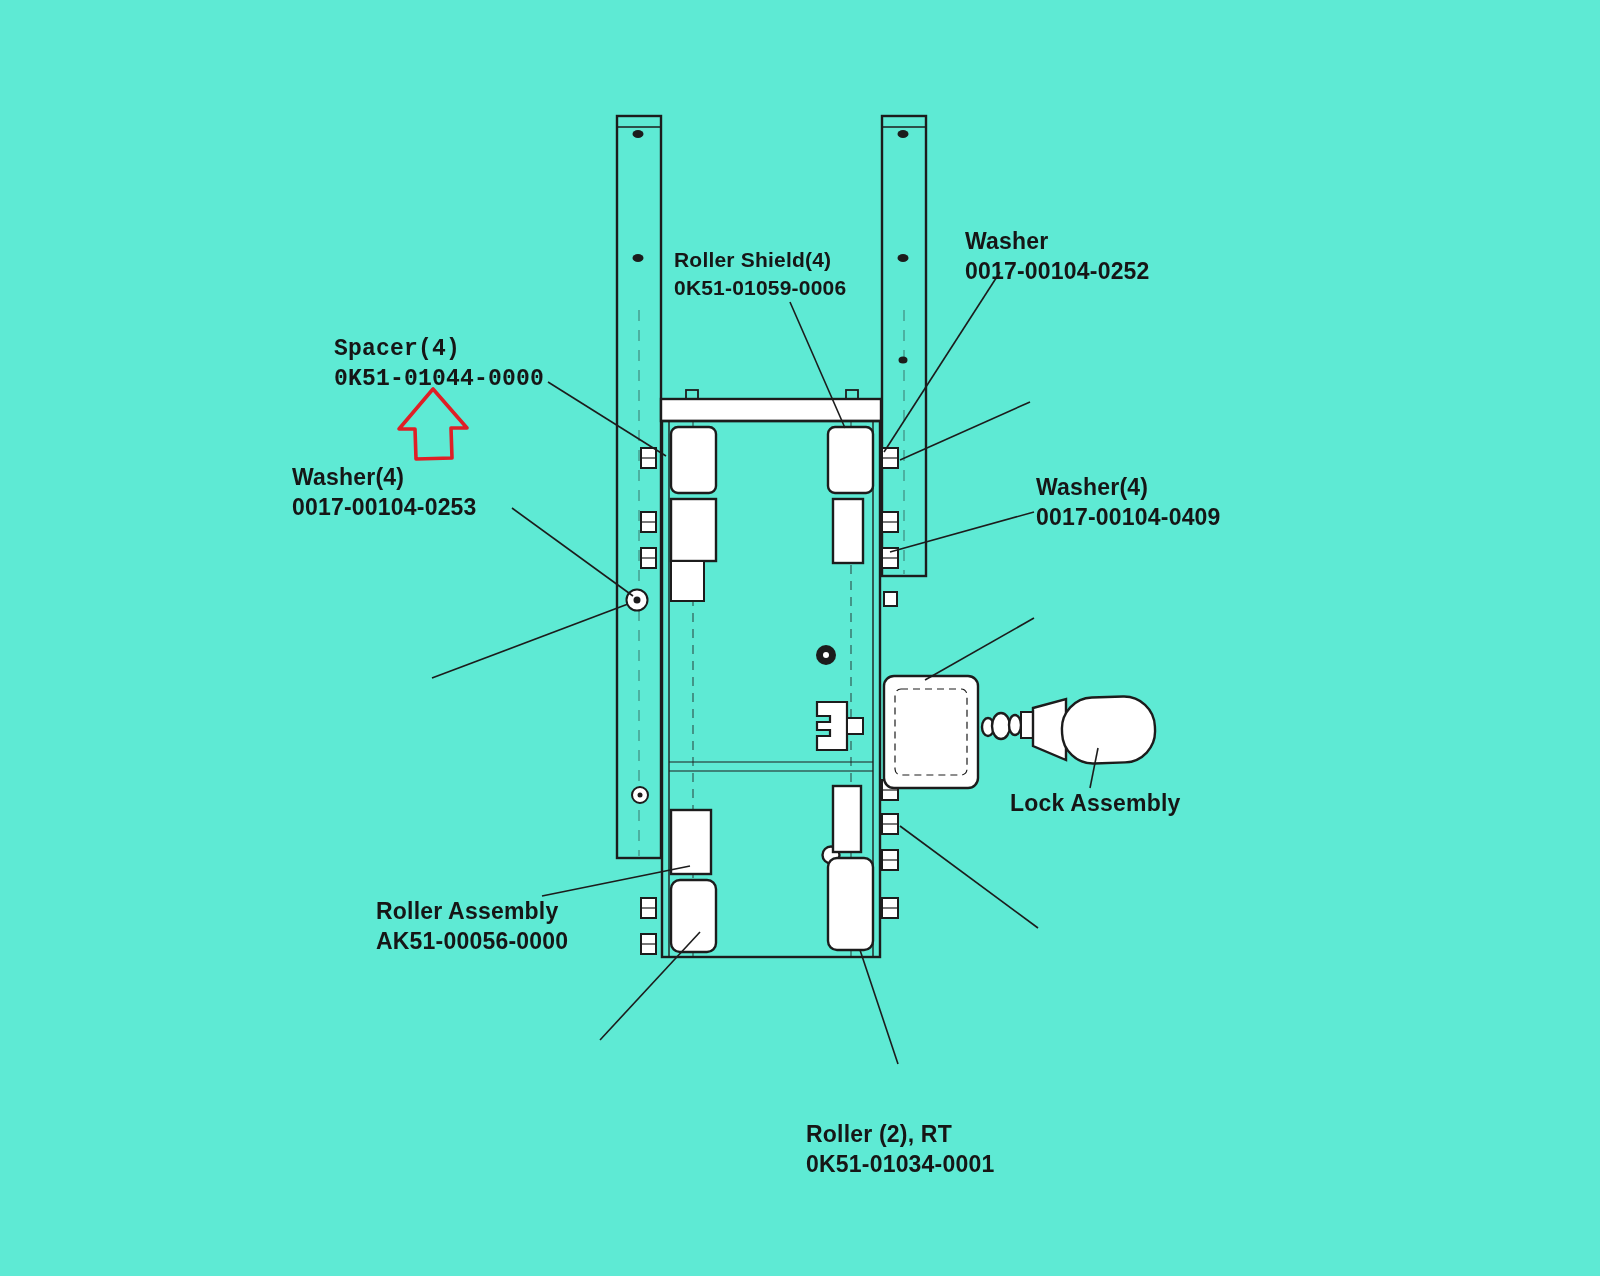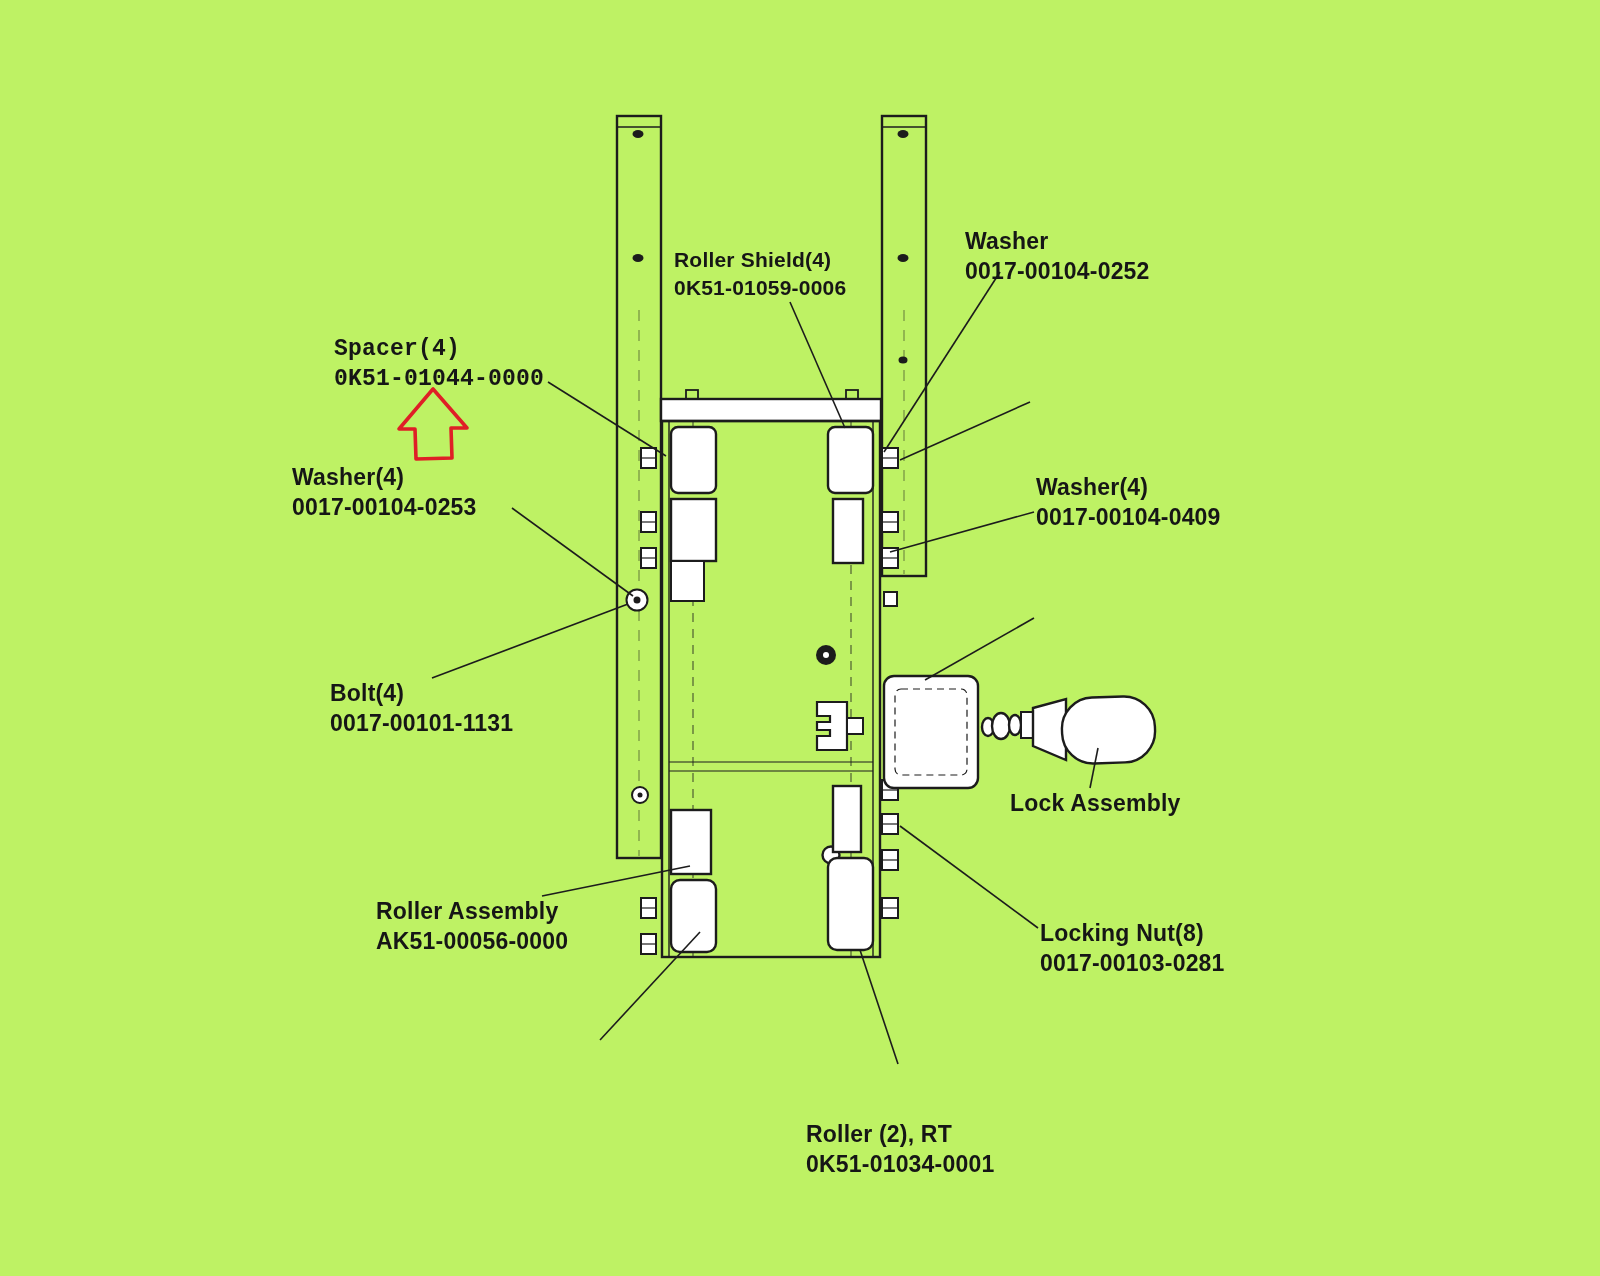--- a/index.html
+++ b/index.html
@@ -4,21 +4,21 @@
 <style>
   html, body {
     margin: 0;
     padding: 0;
     background: #ffffff;
   }
   #stage {
     position: relative;
     width: 1600px;
     height: 1276px;
-    background: #bef264;
+    background: #5eead4;
     font-family: "Liberation Sans", sans-serif;
     overflow: hidden;
   }
   #drawing {
     position: absolute;
     left: 0;
     top: 0;
   }
   .label {
     position: absolute;
@@ -182,38 +182,30 @@
     <div>Washer(4)</div>
     <div>0017-00104-0253</div>
   </div>
 
   <div class="label" style="left:1036px; top:472px;">
     <div>Washer(4)</div>
     <div>0017-00104-0409</div>
   </div>
 
 
-  <div class="label" style="left:330px; top:678px;">
-    <div>Bolt(4)</div>
-    <div>0017-00101-1131</div>
-  </div>
 
   <div class="label" style="left:1010px; top:788px;text-align:right;">
     <div>Lock Assembly</div>
   </div>
 
   <div class="label" style="left:352px; top:896px;margin-left:24px;">
     <div>Roller Assembly</div>
     <div>AK51-00056-0000</div>
   </div>
 
-  <div class="label" style="left:1040px; top:918px;">
-    <div>Locking Nut(8)</div>
-    <div>0017-00103-0281</div>
-  </div>
 
 
   <div class="label" style="left:806px; top:1119px;">
     <div>Roller (2), RT</div>
     <div>0K51-01034-0001</div>
   </div>
 
 </div>
 
 </body></html>

